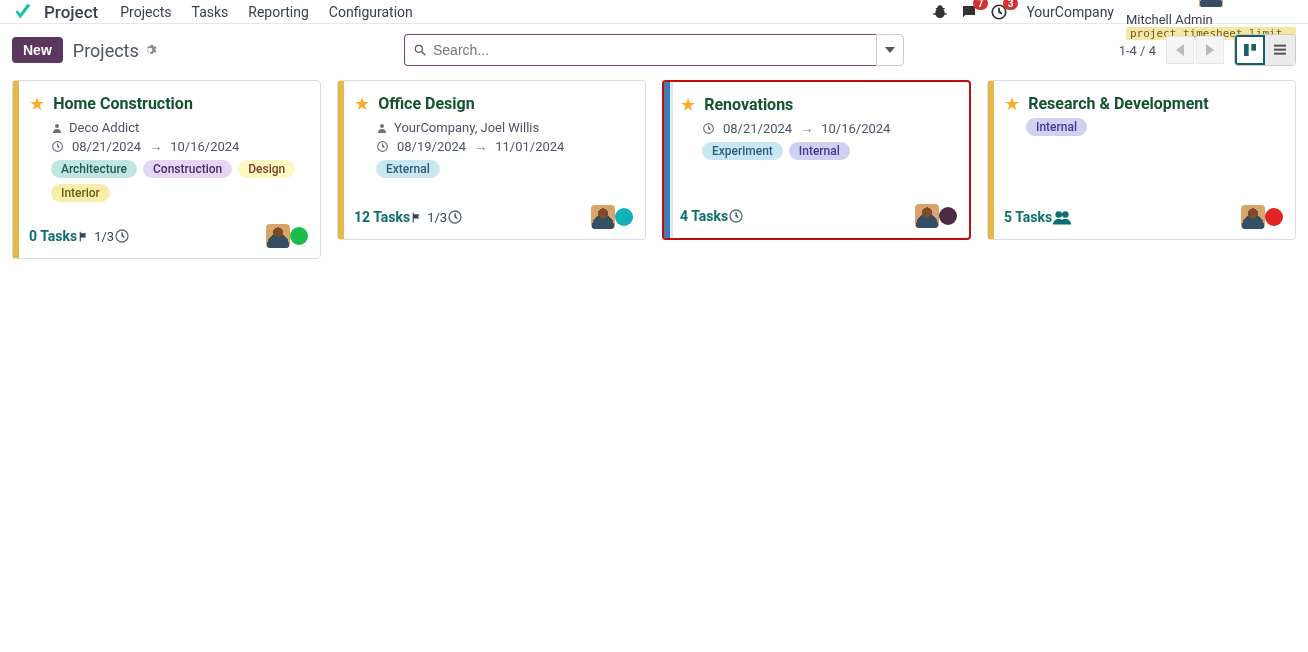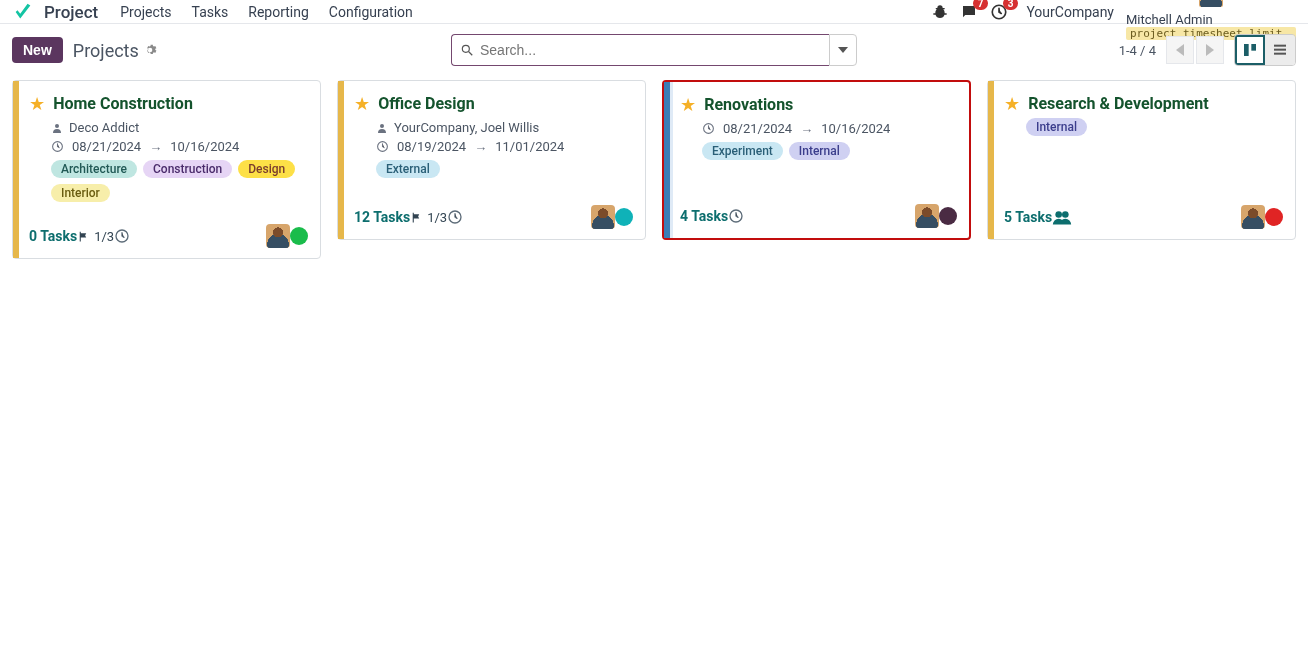--- a/index.html
+++ b/index.html
@@ -78,21 +78,21 @@
     margin-left: 10px;
     display:flex; align-items:center; gap:4px;
   }
   .gear-small { color:#888; font-size:14px; }
 
   .search-wrap {
     position: absolute;
     left: 50%;
     transform: translateX(-50%);
     display: flex;
-    width: 406px;
+    width: 500px;
   }
   .search-box {
     flex:1;
     border: 1px solid #74486f;
     border-right:none;
     border-radius: 4px 0 0 4px;
     display: flex;
     align-items: center;
     padding: 4px 8px;
     height: 32px;
@@ -299,21 +299,21 @@
           <circle cx="12" cy="12" r="9" fill="none" stroke="#6b7280" stroke-width="2"></circle>
           <path stroke="#6b7280" stroke-width="2" stroke-linecap="round" d="M12 7v5l3 2"></path>
         </svg>
         <span>08/21/2024</span>
         <span class="arrow">→</span>
         <span>10/16/2024</span>
       </div>
       <div class="tags">
         <span class="tag" style="background: rgb(191, 230, 225); color: rgb(33, 89, 85);">Architecture</span>
         <span class="tag" style="background: rgb(230, 213, 245); color: rgb(74, 43, 107);">Construction</span>
-        <span class="tag" style="background: #fde047; color: rgb(122, 61, 45);">Design</span>
+        <span class="tag" style="background: #fef9c3; color: rgb(122, 61, 45);">Design</span>
         <span class="tag" style="background: rgb(247, 238, 170); color: rgb(106, 93, 16);">Interior</span>
       </div>
       <div class="card-footer">
         <span class="tasks-link">0 Tasks</span>
         <span class="flag">
           <svg width="13" height="13" viewBox="0 0 24 24">
             <path fill="#324452" d="M5 3v18h2v-7h10l-2-4 2-4H7V3z"></path>
           </svg>
           <span>1/3</span>
         </span>

